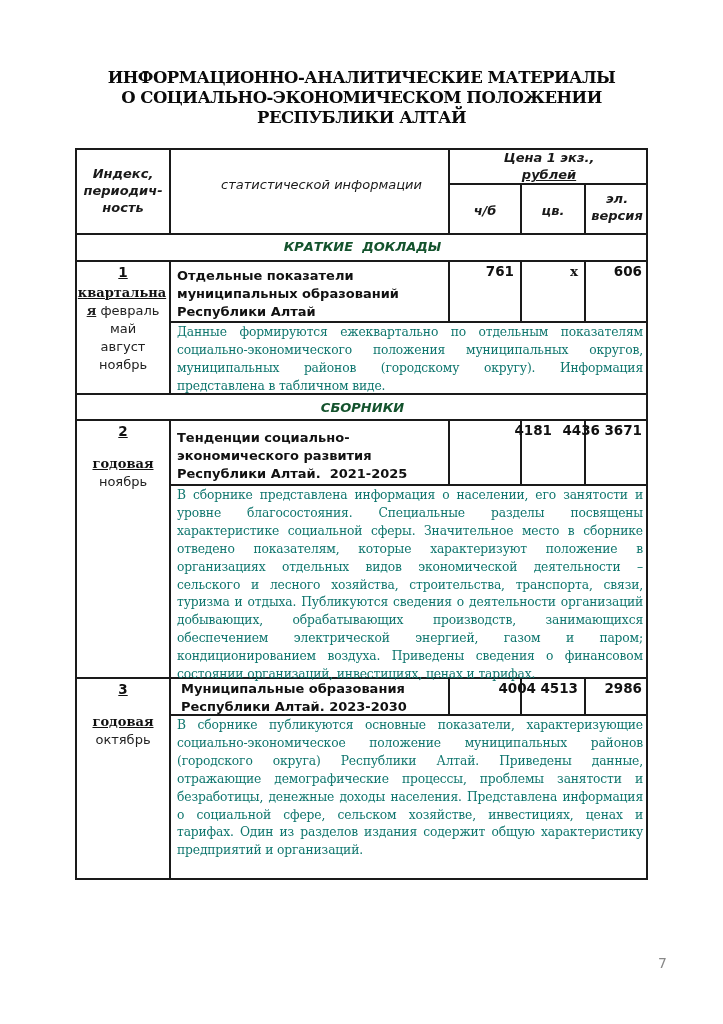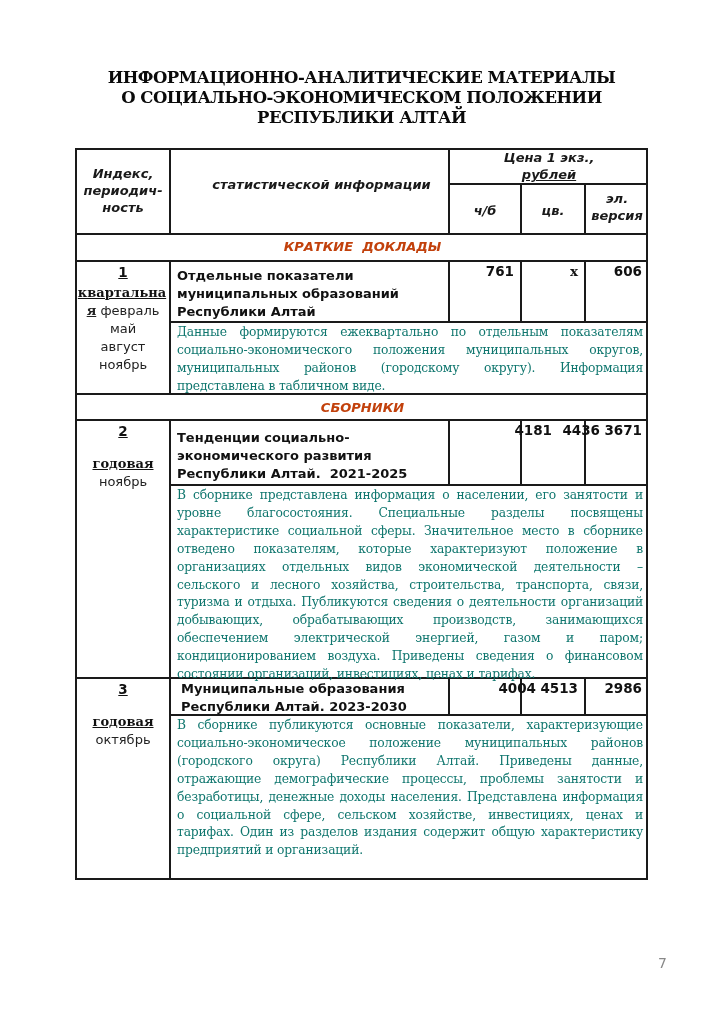--- a/index.html
+++ b/index.html
@@ -11,21 +11,21 @@
   }
   .title div { white-space: nowrap; }
   .tbl {
     position: absolute; left: 75px; top: 148px; width: 573px; height: 732px;
     border: 2px solid #1a1a1a; box-sizing: border-box;
   }
   .cell { position: absolute; box-sizing: border-box; }
   .vline { position: absolute; background: #1a1a1a; width: 2px; }
   .hline { position: absolute; background: #1a1a1a; height: 2px; }
   .hdr { font-family: "DejaVu Sans", sans-serif; font-style: italic; font-weight: bold; font-size: 13px; line-height: 17px; text-align: center; color: #1a1a1a; }
-  .section { font-family: "DejaVu Sans", sans-serif; font-style: italic; font-weight: bold; font-size: 13px; text-align: center; color: #c2410c; }
+  .section { font-family: "DejaVu Sans", sans-serif; font-style: italic; font-weight: bold; font-size: 13px; text-align: center; color: #14532d; }
   .num { font-family: "DejaVu Sans", sans-serif; font-weight: bold; font-size: 13.5px; text-decoration: underline; text-align: center; }
   .period-bold { font-family: "DejaVu Serif", serif; font-weight: bold; font-size: 13px; text-decoration: underline; }
   .period { font-family: "DejaVu Sans", sans-serif; font-size: 13px; line-height: 18px; text-align: center; color: #222; }
   .name { font-family: "DejaVu Sans", sans-serif; font-weight: bold; font-size: 13px; line-height: 18px; color: #111; padding-left: 6px; }
   .price { font-family: "DejaVu Sans", sans-serif; font-weight: bold; font-size: 13.5px; text-align: right; padding-right: 6px; color: #111; }
   .price-x { font-family: "DejaVu Serif", serif; font-weight: bold; font-size: 13.5px; text-align: right; padding-right: 6px; }
   .desc { font-family: "DejaVu Serif", serif; font-size: 12.3px; line-height: 17.9px; text-align: justify; color: #0f766e; padding: 0 5px 0 6px; letter-spacing: -0.15px; }
   .pagenum { position: absolute; left: 658px; top: 955px; font-family: "DejaVu Sans", sans-serif; font-size: 14px; color: #888; }
 </style>
 </head>
@@ -68,21 +68,21 @@
   <div class="vline" style="left:371px; top:527px; height:37px;"></div>
   <div class="vline" style="left:443px; top:527px; height:37px;"></div>
   <div class="vline" style="left:507px; top:527px; height:37px;"></div>
 
   <div class="cell hdr" style="left:0; top:15px; width:92px;">
     <div>Индекс,</div>
     <div>периодич-</div>
     <div>ность</div>
   </div>
   <div class="cell hdr" style="left:94px; top:24px; width:277px; line-height:22px;">
-    <div style="font-weight:bold;margin-left:24px;">статистической информации</div>
+    <div style="font-weight:normal;margin-left:24px;">статистической информации</div>
   </div>
   <div class="cell hdr" style="left:373px; top:-1px; width:198px;">
     <div>Цена 1 экз.,</div>
     <div style="text-decoration:underline;">рублей</div>
   </div>
   <div class="cell hdr" style="left:373px; top:52px; width:70px;">ч/б</div>
   <div class="cell hdr" style="left:445px; top:52px; width:62px;">цв.</div>
   <div class="cell hdr" style="left:509px; top:40px; width:62px;">
     <div>эл.</div>
     <div>версия</div>

